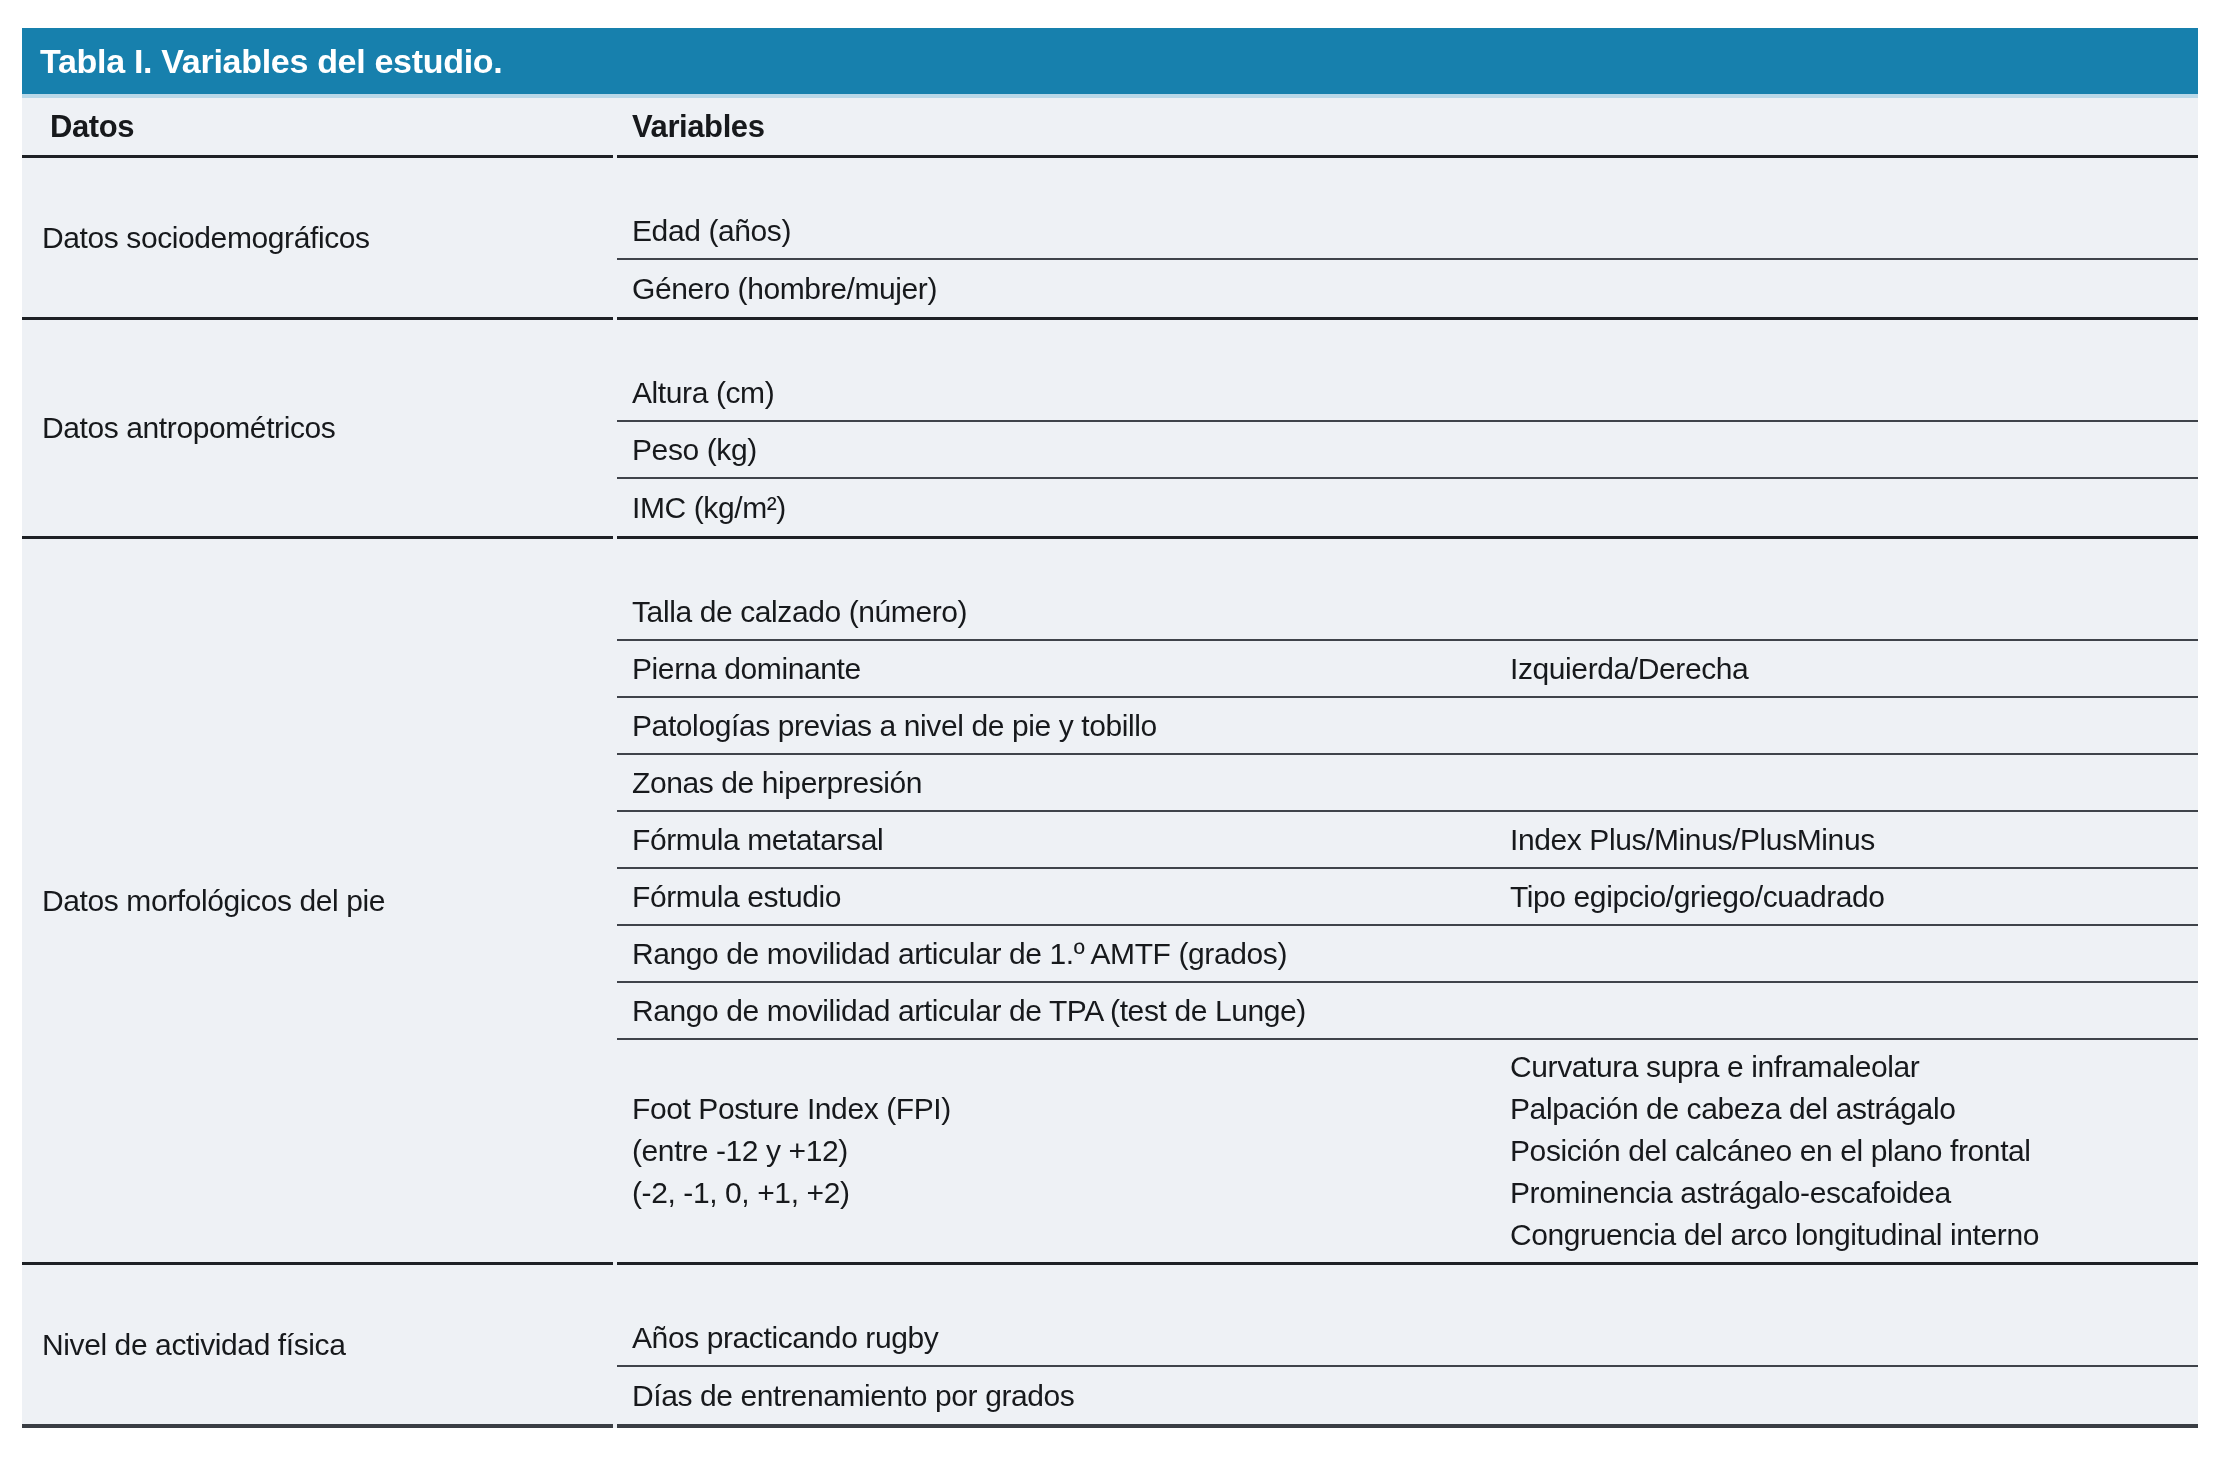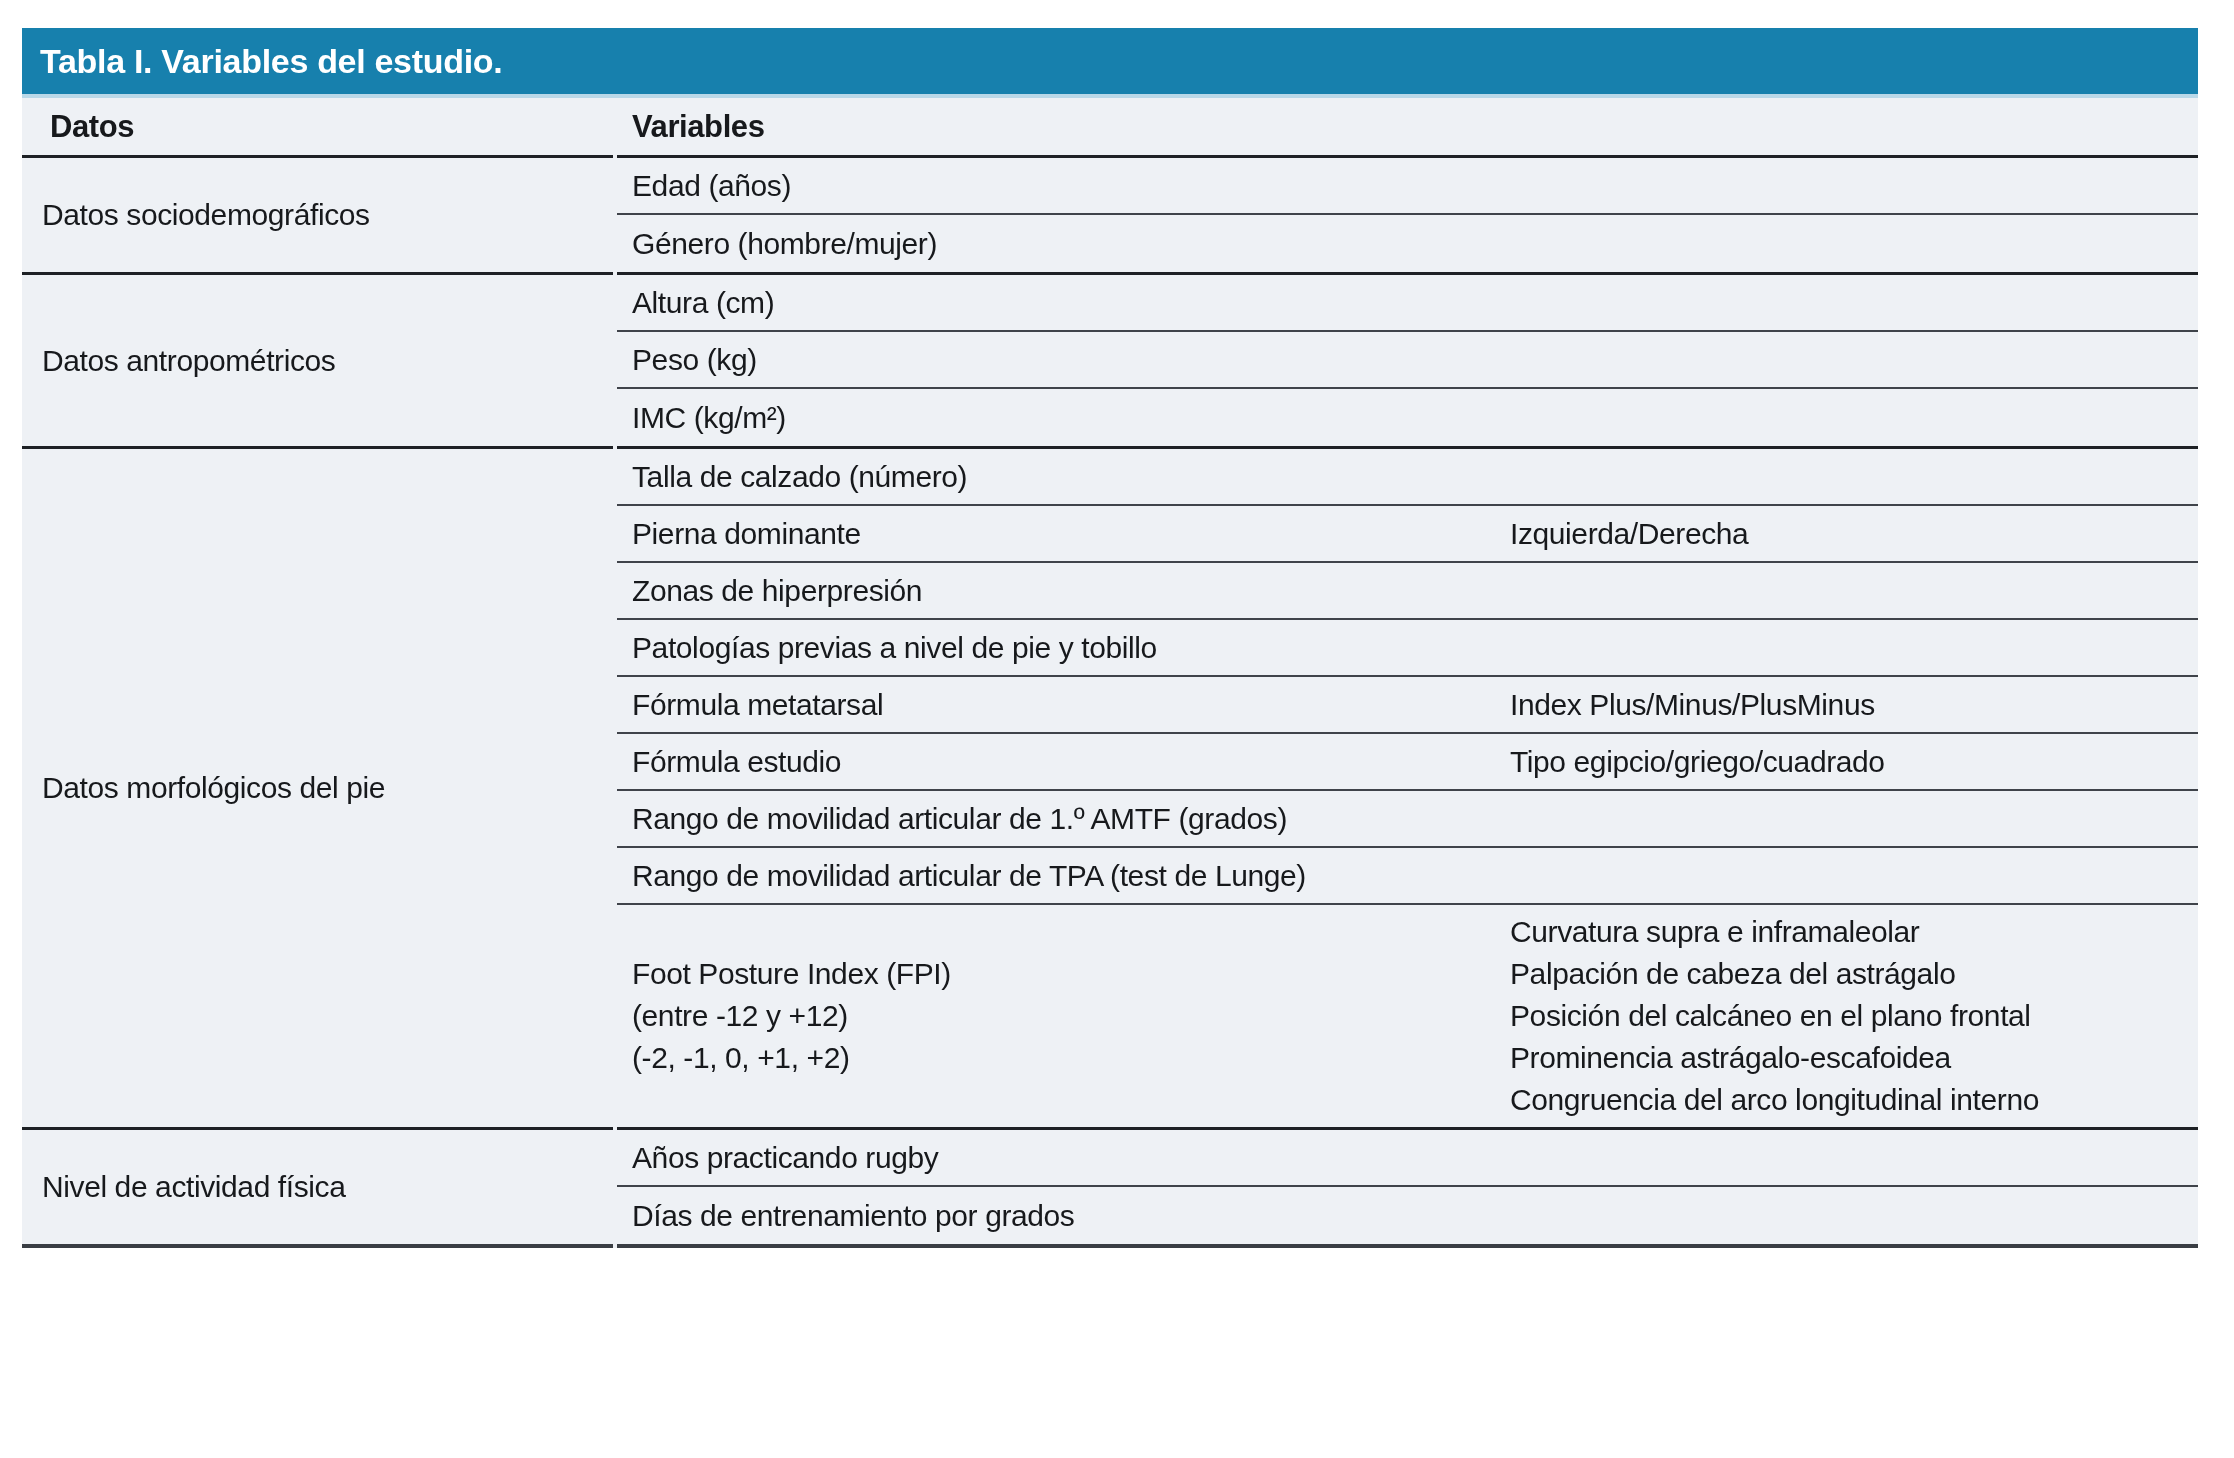--- a/index.html
+++ b/index.html
@@ -29,21 +29,21 @@
   .hcell { display:flex; align-items:center; border-bottom:3px solid #1e2125; }
   .hcell.c1 { padding-left:28px; }
   .hcell.c2 { padding-left:15px; }
   .hgap { border-bottom:none; }
   .gcol1 {
     display:flex; align-items:center;
     padding-left:20px;
     border-bottom:3px solid #1e2125;
   }
   .ggap { border-bottom:none; }
-  .gcol3 { border-bottom:3px solid #1e2125; }
+  .gcol3 { border-bottom:3px solid #1e2125;margin-top:45px; }
   .group:last-child .gcol1, .group:last-child .gcol3 { border-bottom:4px solid #3a3e44; }
   .vrow {
     min-height:57px;
     display:flex; align-items:center;
     padding-left:15px;
     border-bottom:2px solid #3f434a;
   }
   .vrow:last-child { border-bottom:none; }
   .vrow.split {
     display:grid; grid-template-columns:878px 1fr;
@@ -108,24 +108,24 @@
       <div class="ggap"></div>
       <div class="gcol3">
         <div class="vrow">
           <span>Talla de calzado (número)</span>
         </div>
         <div class="vrow split">
           <span>Pierna dominante</span>
           <span>Izquierda/Derecha</span>
         </div>
         <div class="vrow">
-          <span>Zonas de hiperpresión</span>
+          <span>Patologías previas a nivel de pie y tobillo</span>
         </div>
         <div class="vrow">
-          <span>Patologías previas a nivel de pie y tobillo</span>
+          <span>Zonas de hiperpresión</span>
         </div>
         <div class="vrow split">
           <span>Fórmula metatarsal</span>
           <span>Index Plus/Minus/PlusMinus</span>
         </div>
         <div class="vrow split">
           <span>Fórmula estudio</span>
           <span>Tipo egipcio/griego/cuadrado</span>
         </div>
         <div class="vrow">

